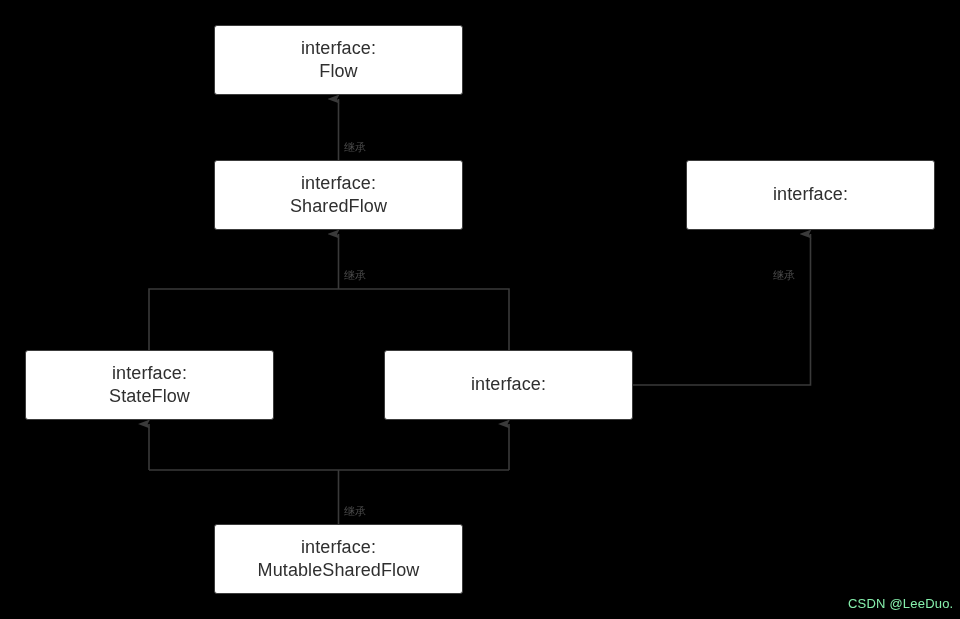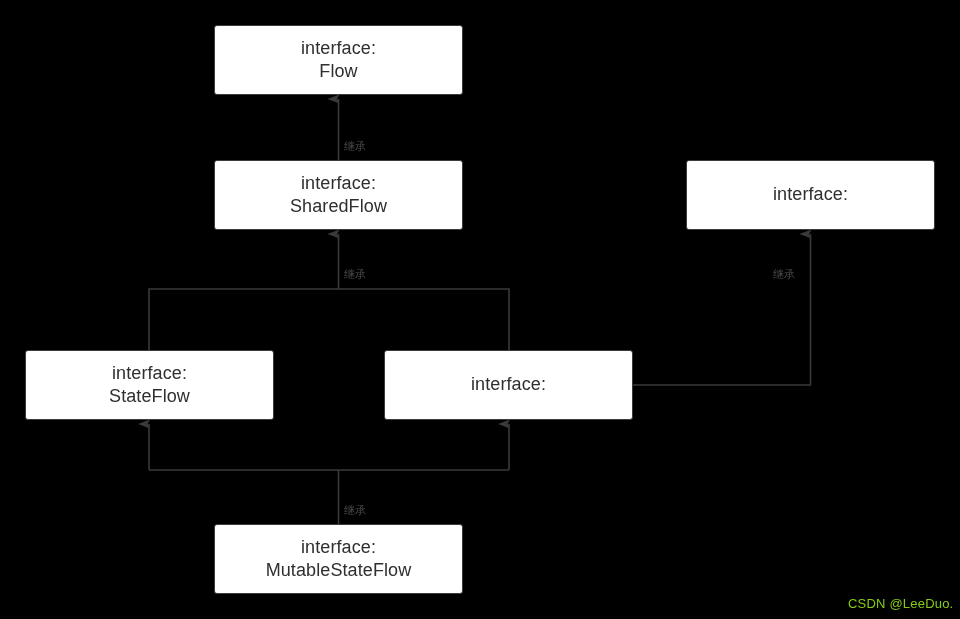--- a/index.html
+++ b/index.html
@@ -37,25 +37,25 @@
   .node .title {
     display: block;
     white-space: nowrap;
   }
   .edge-label {
     position: absolute;
     color: #4a4a4a;
     font-size: 11px;
     line-height: 1;
     white-space: nowrap;
-    font-family: Liberation Mono, monospace;
+    font-family: Liberation Serif, serif;
   }
   .watermark {
     position: absolute;
-    color: #84cc16;
+    color: #86efac;
     font-size: 13px;
     white-space: nowrap;
     letter-spacing: 0.2px;
   }
   svg.links {
     position: absolute;
     left: 0;
     top: 0;
     width: 960px;
     height: 619px;
@@ -112,21 +112,21 @@
     <span class="stereotype">interface:</span>
     <span class="title">StateFlow</span>
   </div>
 
   <div class="node" style="left:384px; top:350px; width:249px; height:70px;">
     <span class="stereotype">interface:</span>
   </div>
 
   <div class="node" style="left:214px; top:524px; width:249px; height:70px;">
     <span class="stereotype">interface:</span>
-    <span class="title">MutableStateFlow</span>
+    <span class="title">MutableSharedFlow</span>
   </div>
 
   <div class="edge-label" style="left:344px; top:142px;">继承</div>
 
   <div class="edge-label" style="left:344px; top:270px;">继承</div>
 
   <div class="edge-label" style="left:773px; top:270px;">继承</div>
 
   <div class="edge-label" style="left:344px; top:506px;">继承</div>
 

